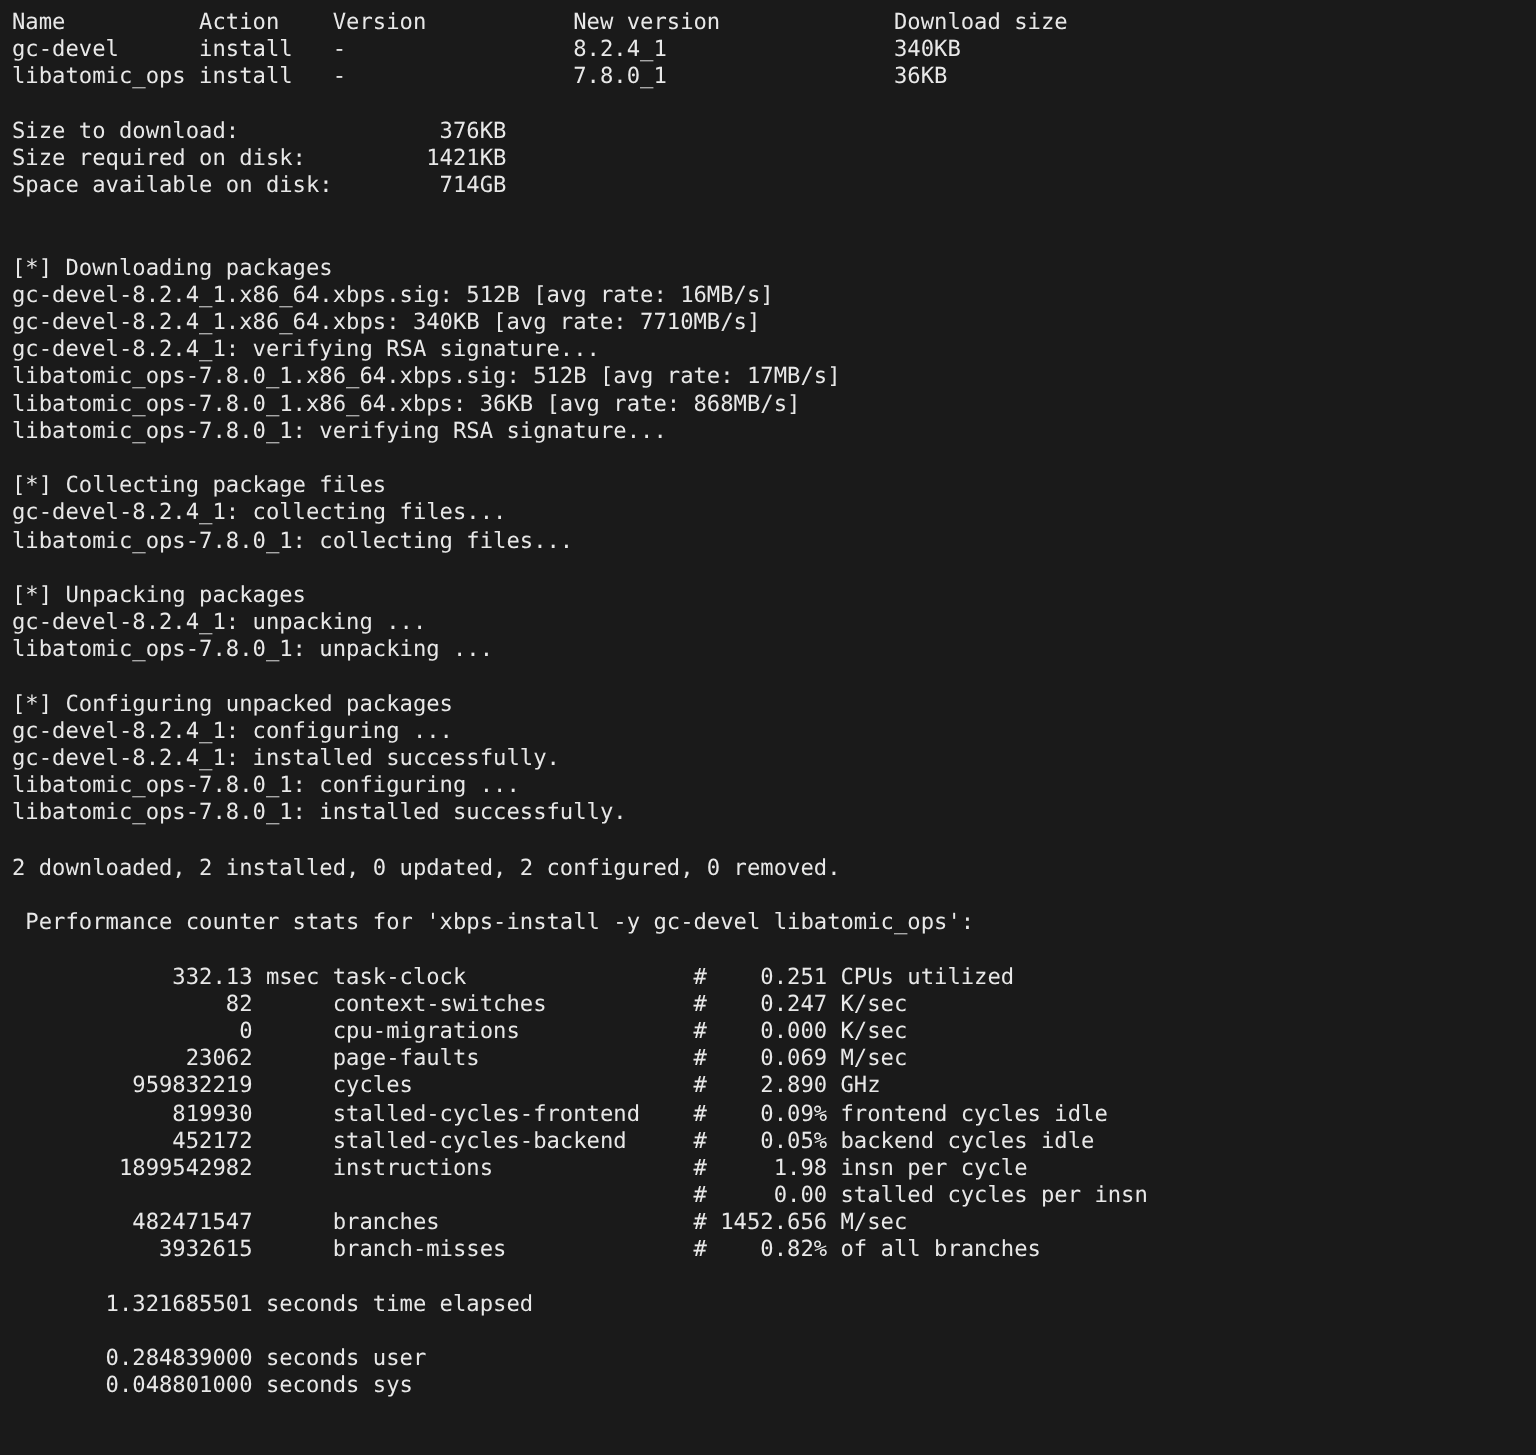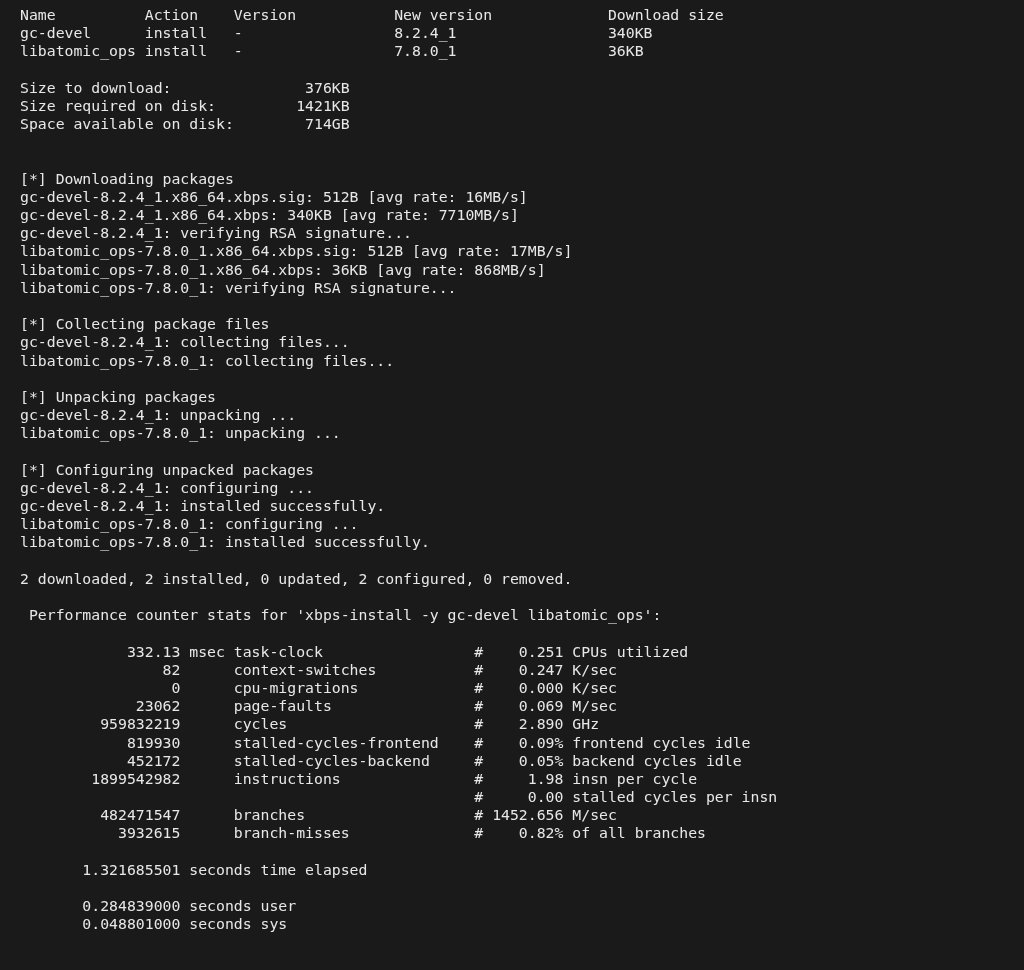--- a/index.html
+++ b/index.html
@@ -9,21 +9,21 @@
     color: #e8e8e8;
     font-family: "DejaVu Sans Mono", "Liberation Mono", Menlo, Consolas, monospace;
     font-size: 14.8px;
     line-height: 1.23;
     width: 1024px;
     height: 970px;
     overflow: hidden;
   }
   pre {
     margin: 0;
-    padding: 6px 20px;
+    padding: 6px 8px;
     white-space: pre;
     font-family: inherit;
   }
 </style>
 </head>
 <body>
 
 <pre id="term">Name          Action    Version           New version             Download size
 gc-devel      install   -                 8.2.4_1                 340KB
 libatomic_ops install   -                 7.8.0_1                 36KB

